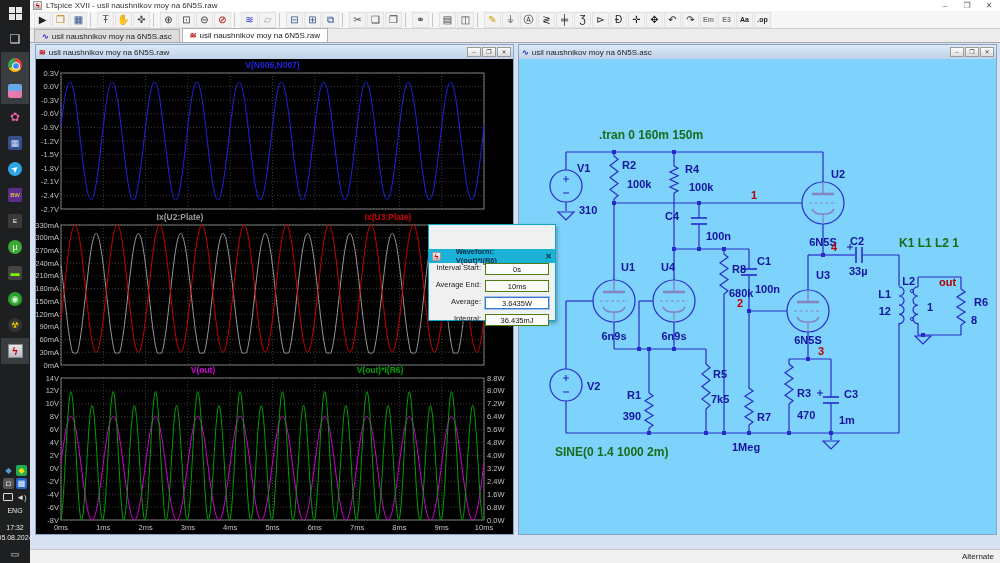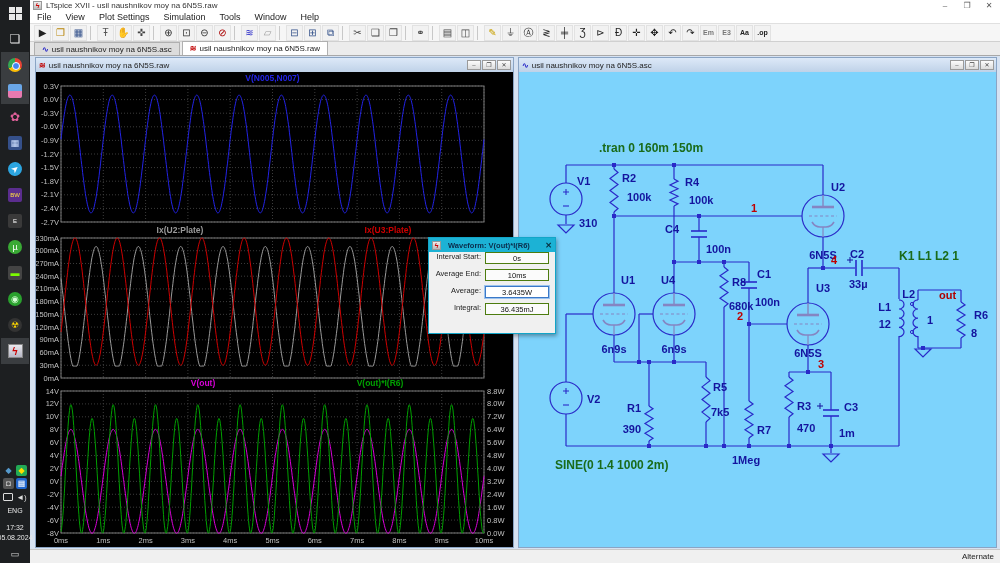--- a/index.html
+++ b/index.html
@@ -50,21 +50,21 @@
   .child-win { position:absolute; border:1px solid #8aa4c4; background:#e9eef5; display:flex; flex-direction:column; }
   .child-title { height:14px; background:linear-gradient(#dde9f8,#bfd2e8); display:flex; align-items:center; padding:0 2px 0 3px; font-size:8px; color:#222; flex:0 0 auto; gap:3px; }
   .child-title .win-controls { margin-left:auto; display:flex; gap:1px; }
   .cbtn { width:14px; height:10px; background:linear-gradient(#fcfcfc,#dcdcdc); border:1px solid #9a9a9a; font-size:6px; line-height:8px; text-align:center; color:#444; }
   .client { flex:1 1 auto; position:relative; overflow:hidden; }
   #wave-client { background:#000; }
   #schem-client { background:#7dd3fc; }
 
   
   #dialog { position:absolute; left:398px; top:181px; width:128px; height:97px; background:#f0f0f0; border:1px solid #12a5c8; box-shadow:1px 2px 4px rgba(0,0,0,.35); z-index:20; }
-  #dialog-title { height:14px; background:#1cb2d5; display:flex; align-items:center; gap:3px; padding:0 3px; font-size:7.5px; color:#0b2b4a; font-weight:bold; }
+  #dialog-title { height:14px; background:#1cb2d5; display:flex; align-items:center; gap:11px; padding:0 3px; font-size:7.5px; color:#0b2b4a; font-weight:bold;margin-top:24px; }
   #dialog-close { margin-left:auto; font-size:8px; color:#08303f; }
   .dlg-row { display:flex; height:17px; padding:0 6px; }
   .dlg-label { width:50px; text-align:right; font-size:7.5px; color:#222; padding-right:4px; }
   .dlg-box { flex:1; height:12px; background:#fbfbfb; border:1px solid #4d7c0f; font-size:7.5px; color:#111; display:flex; align-items:center; justify-content:center; }
   .dlg-box.focused { border-color:#3b79c8; box-shadow:0 0 0 1px #9cc3ee; background:#fff; }
 
   #statusbar { height:14px; background:#f0f0f0; border-top:1px solid #c8c8c8; display:flex; align-items:center; font-size:8px; color:#222; padding:0 6px; flex:0 0 auto; }
   #status-right { margin-left:auto; }
 
   svg text { font-family:"Liberation Sans",sans-serif; }
@@ -151,29 +151,20 @@
   <div id="app">
     <div id="titlebar">
       <span class="app-ico">ϟ</span>
       <span>LTspice XVII - usil naushnikov moy na 6N5S.raw</span>
       <span class="win-controls">
         <span class="wc">–</span>
         <span class="wc">❐</span>
         <span class="wc">✕</span>
       </span>
     </div>
-    <div id="menubar">
-        <span class="menu-item">File</span>
-        <span class="menu-item">View</span>
-        <span class="menu-item">Plot Settings</span>
-        <span class="menu-item">Simulation</span>
-        <span class="menu-item">Tools</span>
-        <span class="menu-item">Window</span>
-        <span class="menu-item">Help</span>
-      </div>
     <div id="toolbar">
         <span class="tbtn" style="color: rgb(34, 34, 34);">▶</span>
         <span class="tbtn" style="color: rgb(184, 134, 11);">❐</span>
         <span class="tbtn" style="color: rgb(51, 81, 138);">▦</span>
         <span class="tsep"></span>
         <span class="tbtn" style="color: rgb(85, 85, 85);">Ŧ</span>
         <span class="tbtn" style="color: rgb(170, 51, 51);">✋</span>
         <span class="tbtn" style="color: rgb(68, 68, 68);">✜</span>
         <span class="tsep"></span>
         <span class="tbtn" style="color: rgb(51, 51, 51);">⊕</span>

